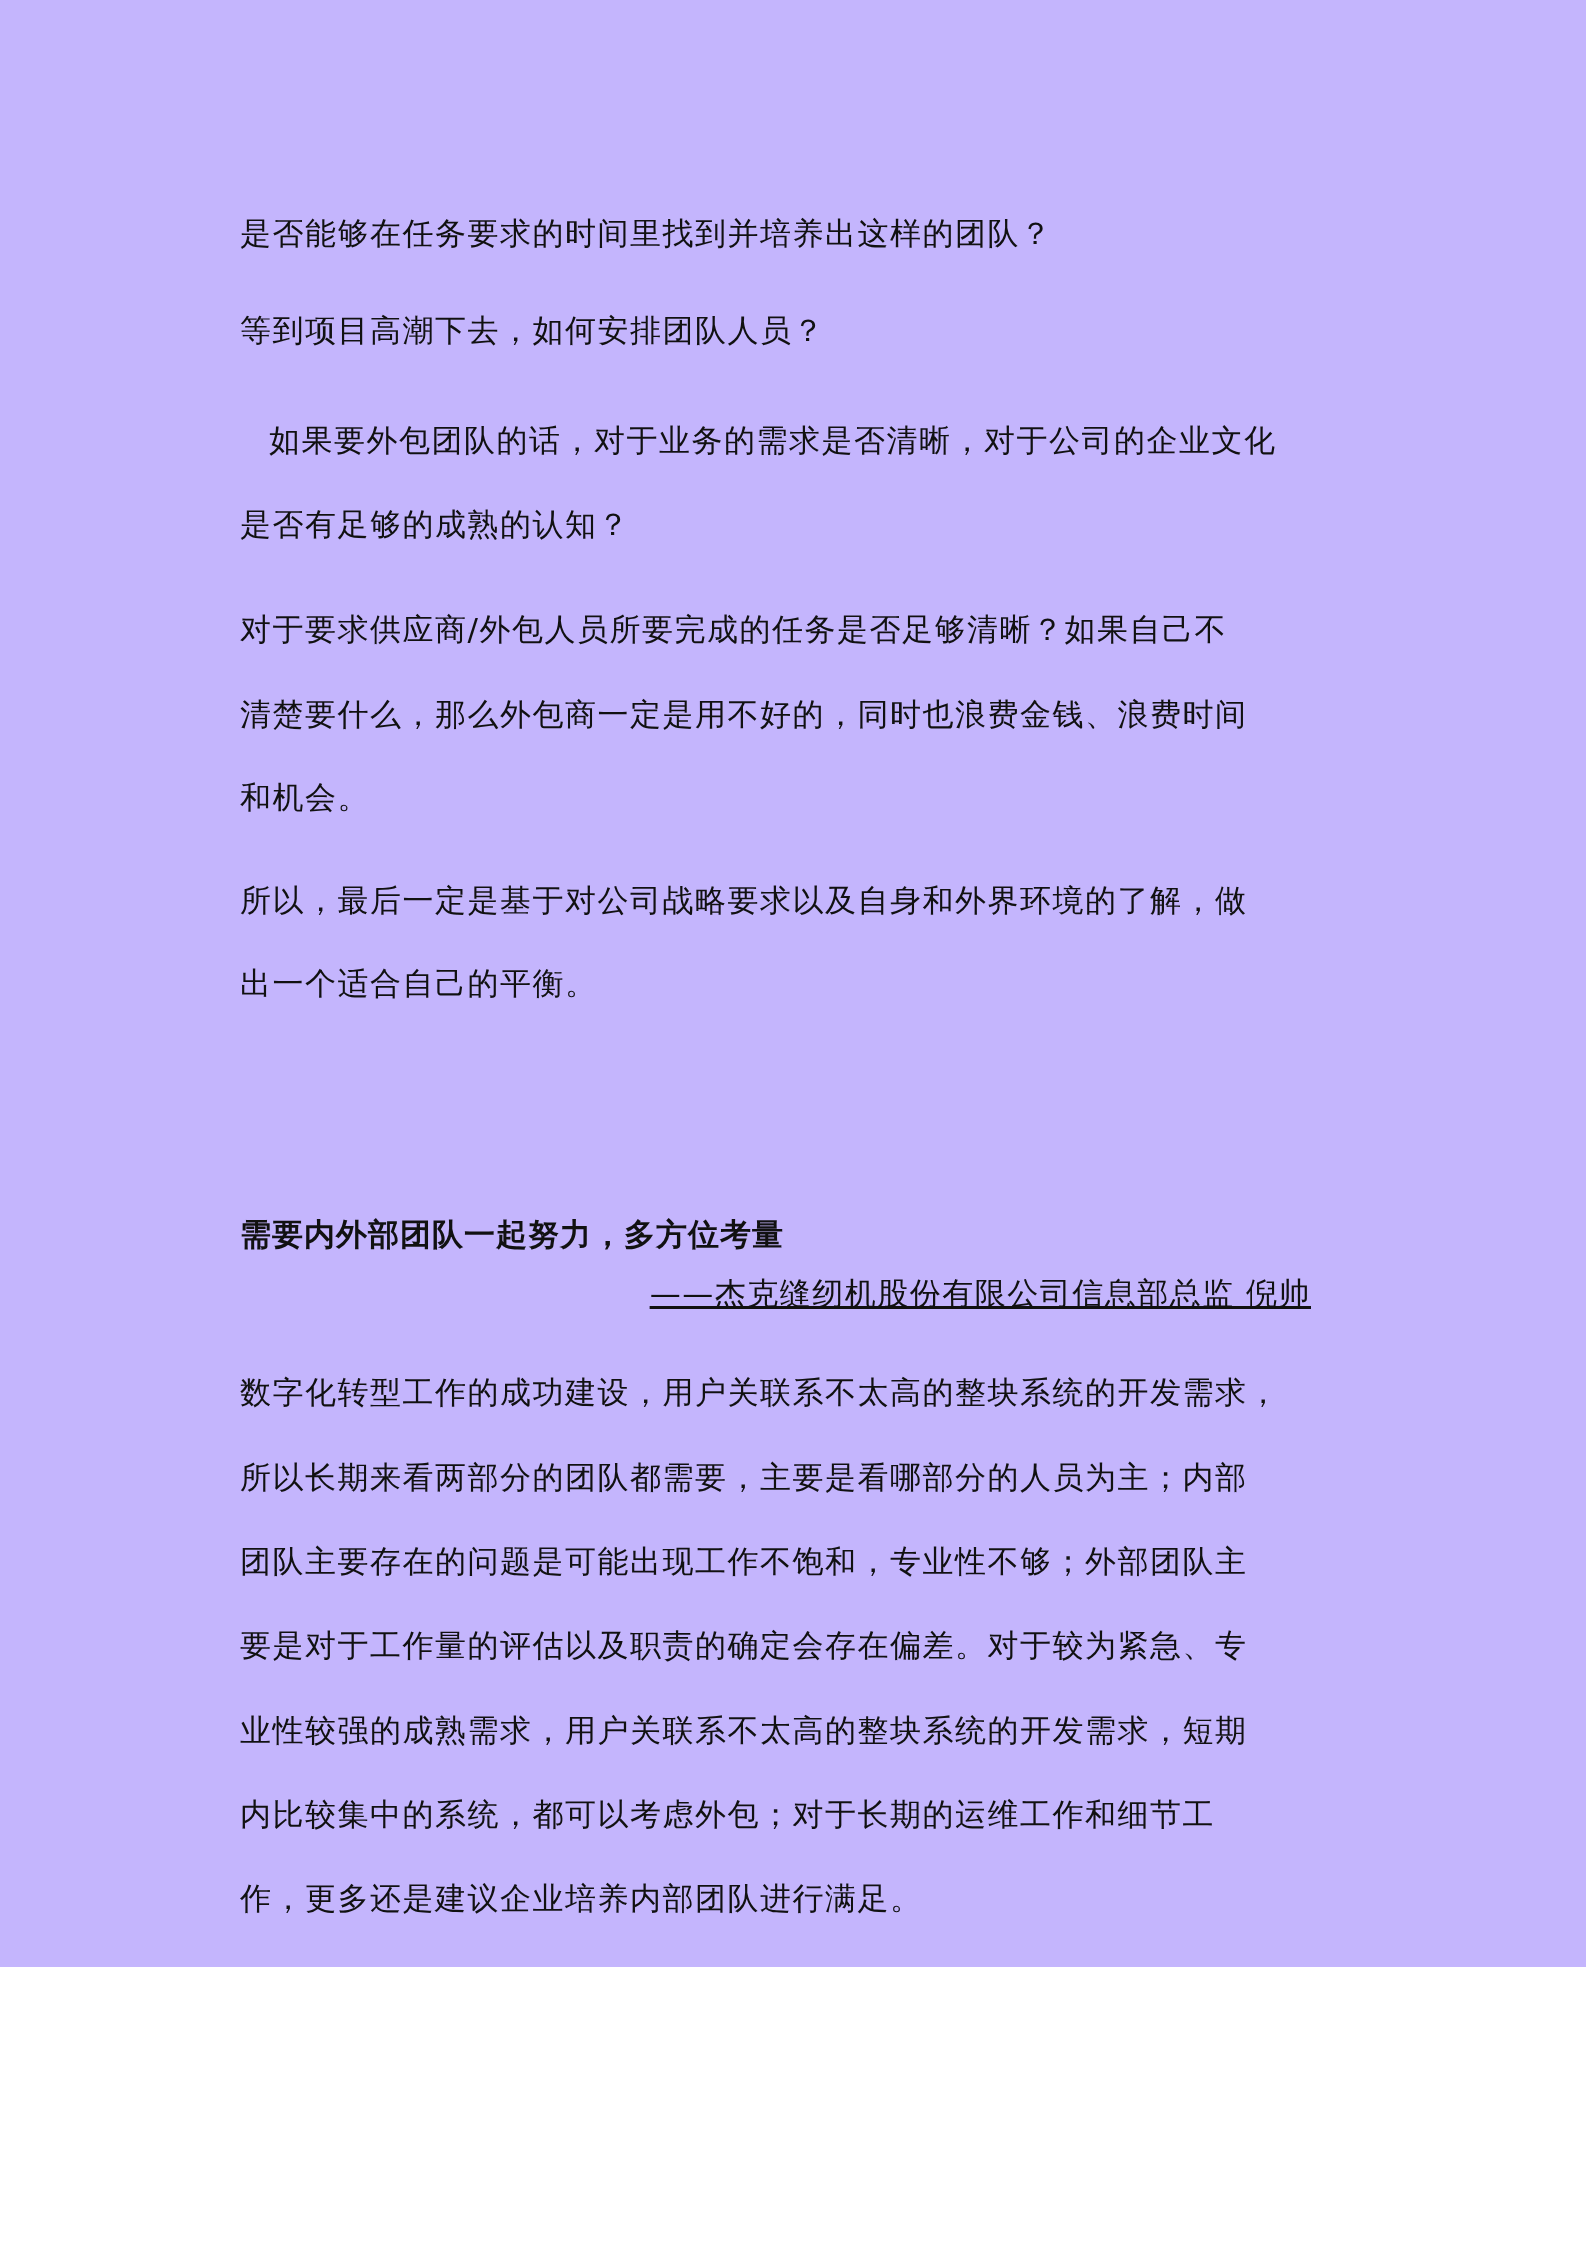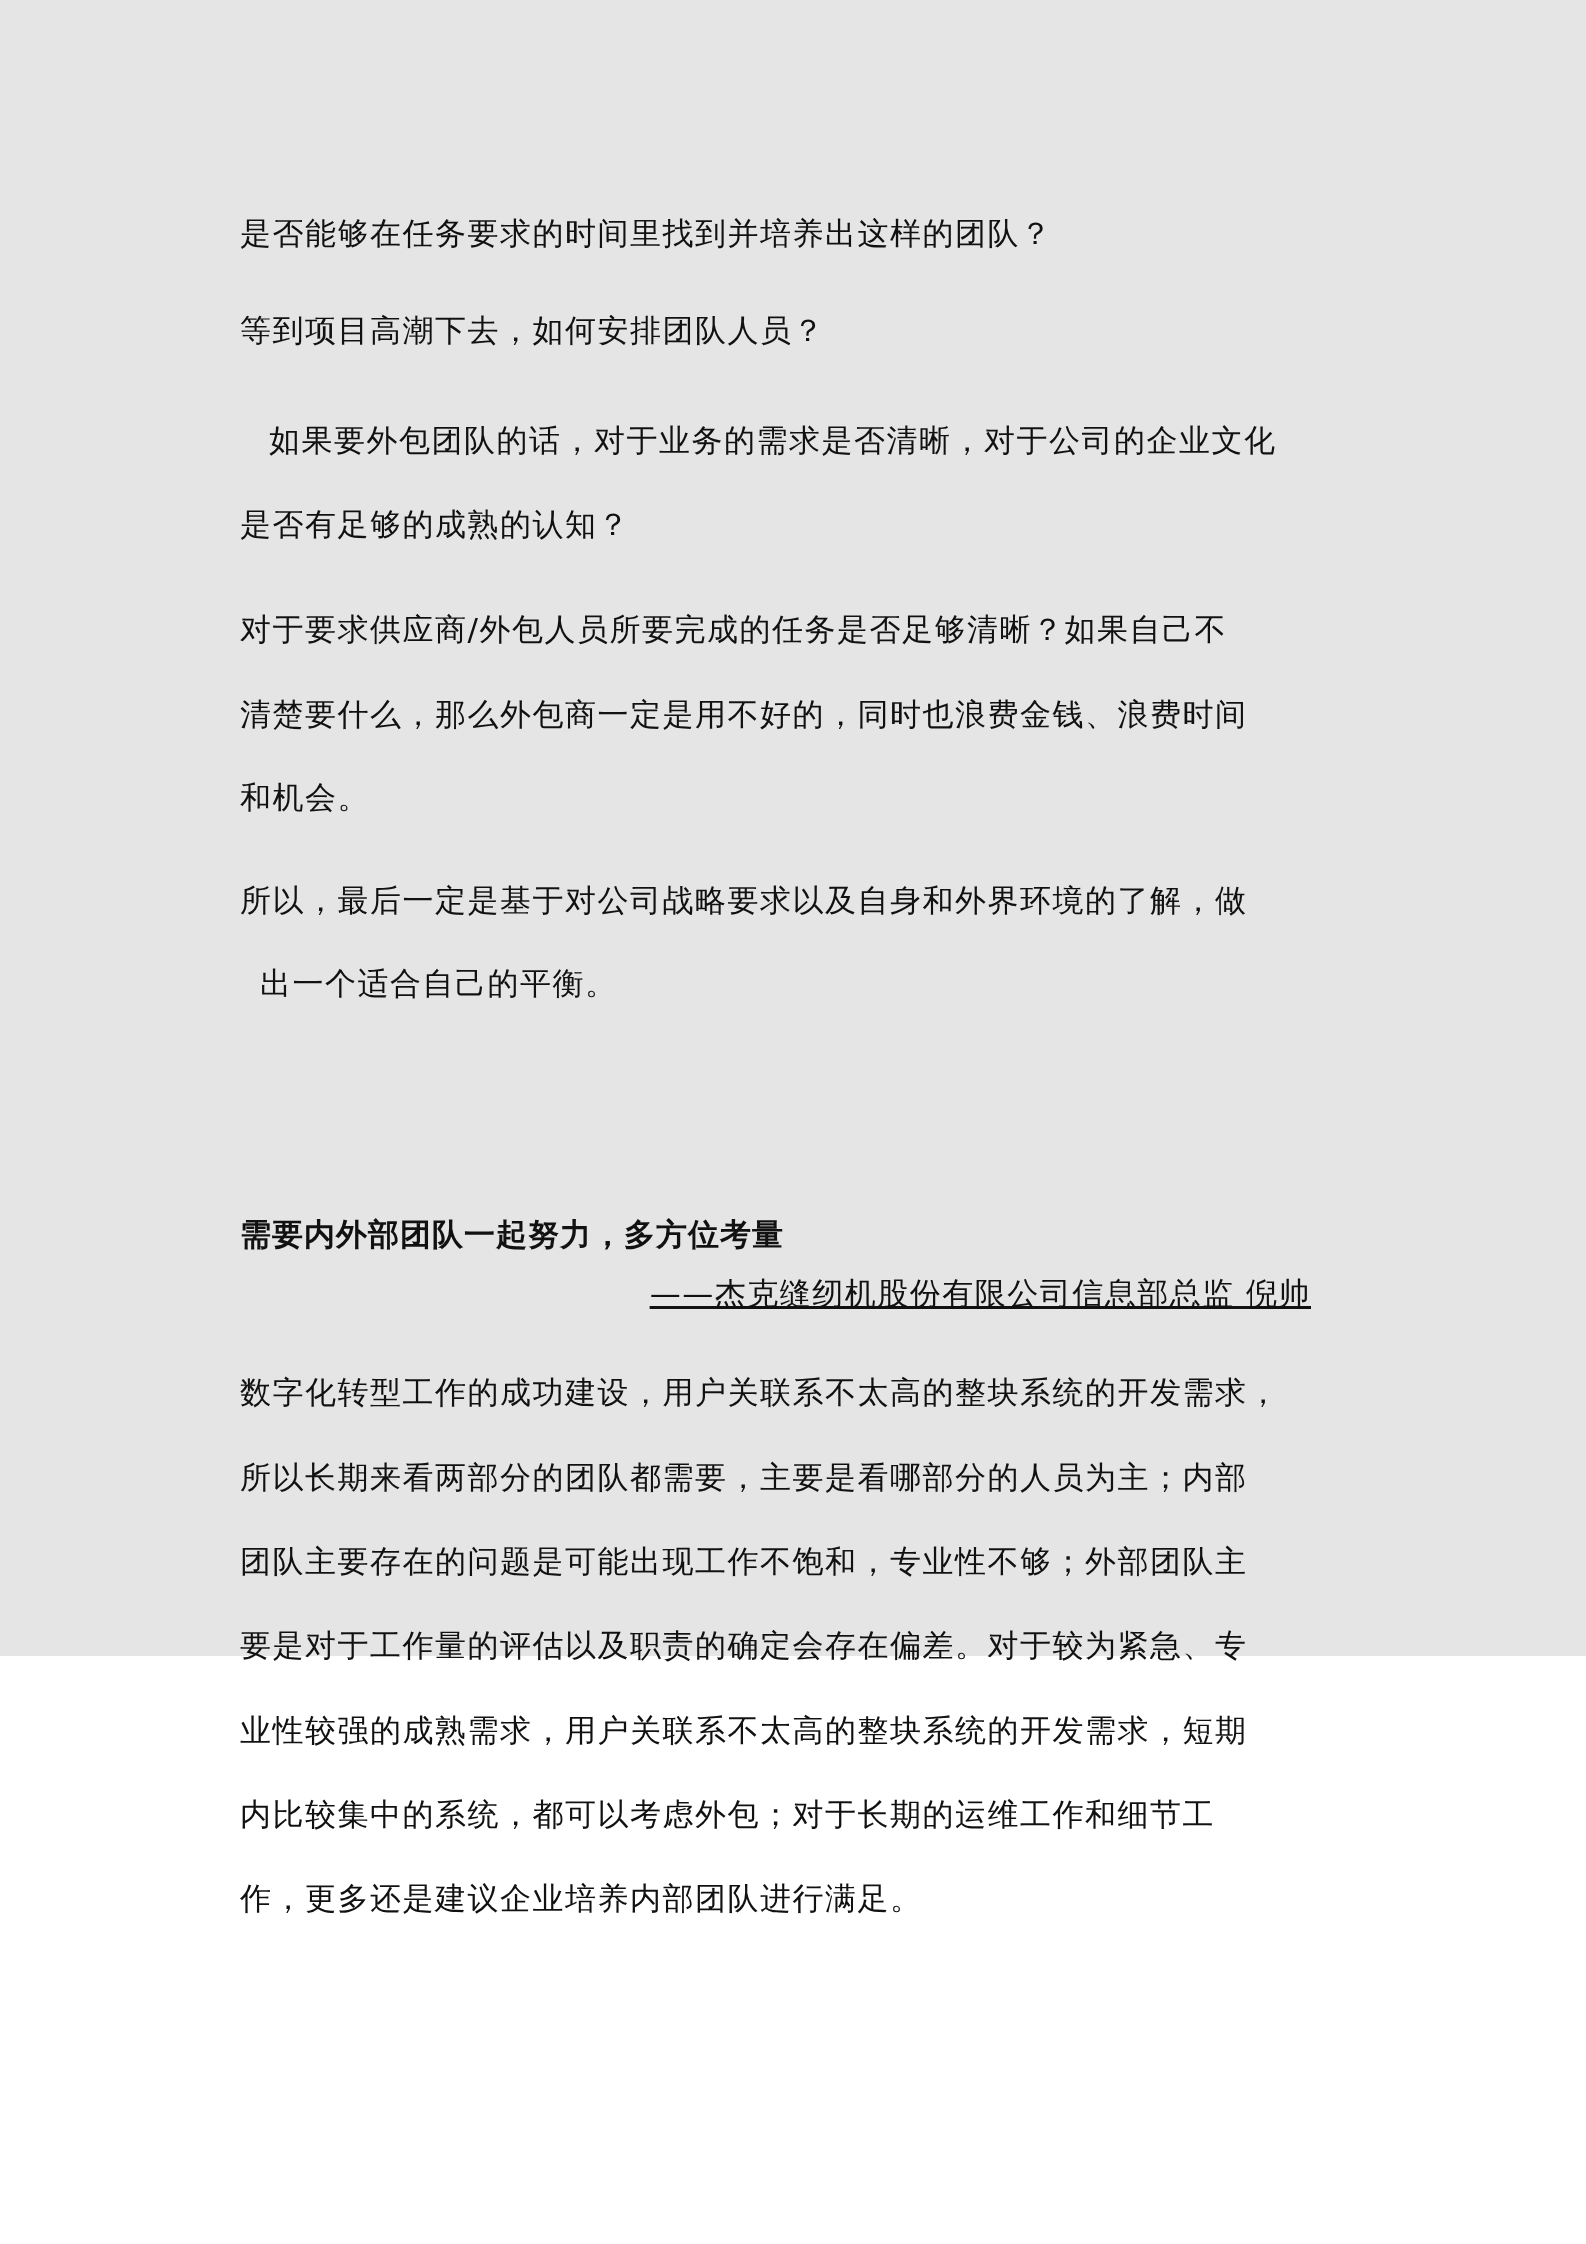--- a/index.html
+++ b/index.html
@@ -13,22 +13,22 @@
       position: relative;
       overflow: hidden;
       font-family: "DejaVu Sans", "Liberation Sans", sans-serif;
       color: #111111;
     }
     .page {
       position: absolute;
       left: 0;
       top: 0;
       width: 1586px;
-      height: 1656px;
-      background: #e5e5e5;
+      height: 1967px;
+      background: #c4b5fd;
     }
     .line {
       position: absolute;
       left: 240px;
       width: 1080px;
       font-size: 31px;
       line-height: 40px;
       white-space: nowrap;
       letter-spacing: 1.5px;
     }
@@ -55,21 +55,21 @@
     <div class="line" style="top:310px;">等到项目高潮下去，如何安排团队人员？</div>
 
     <div class="line" style="top:420px;margin-left:29px;">如果要外包团队的话，对于业务的需求是否清晰，对于公司的企业文化</div>
     <div class="line" style="top:504px;">是否有足够的成熟的认知？</div>
 
     <div class="line" style="top:609px;">对于要求供应商/外包人员所要完成的任务是否足够清晰？如果自己不</div>
     <div class="line" style="top:694px;">清楚要什么，那么外包商一定是用不好的，同时也浪费金钱、浪费时间</div>
     <div class="line" style="top:777px;">和机会。</div>
 
     <div class="line" style="top:880px;">所以，最后一定是基于对公司战略要求以及自身和外界环境的了解，做</div>
-    <div class="line" style="top:963px;margin-left:20px;">出一个适合自己的平衡。</div>
+    <div class="line" style="top:963px;">出一个适合自己的平衡。</div>
   </div>
 
   <div>
     <div class="line heading" style="top:1214px;">需要内外部团队一起努力，多方位考量</div>
 
     <div class="line attribution" style="top:1273px;">——杰克缝纫机股份有限公司信息部总监  倪帅</div>
 
     <div class="line" style="top:1372px;">数字化转型工作的成功建设，用户关联系不太高的整块系统的开发需求，</div>
     <div class="line" style="top:1457px;">所以长期来看两部分的团队都需要，主要是看哪部分的人员为主；内部</div>
     <div class="line" style="top:1541px;">团队主要存在的问题是可能出现工作不饱和，专业性不够；外部团队主</div>

